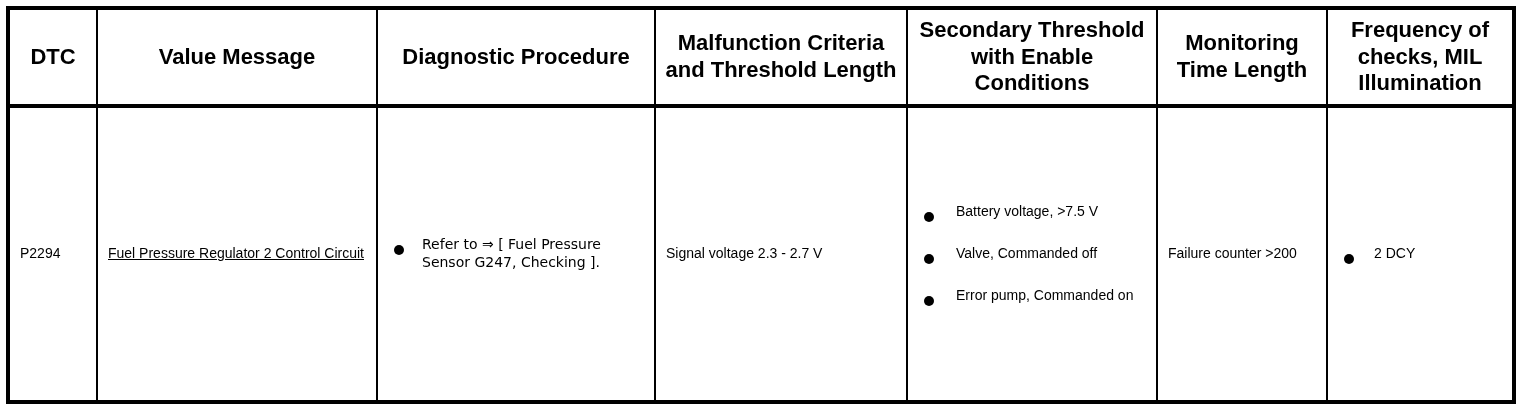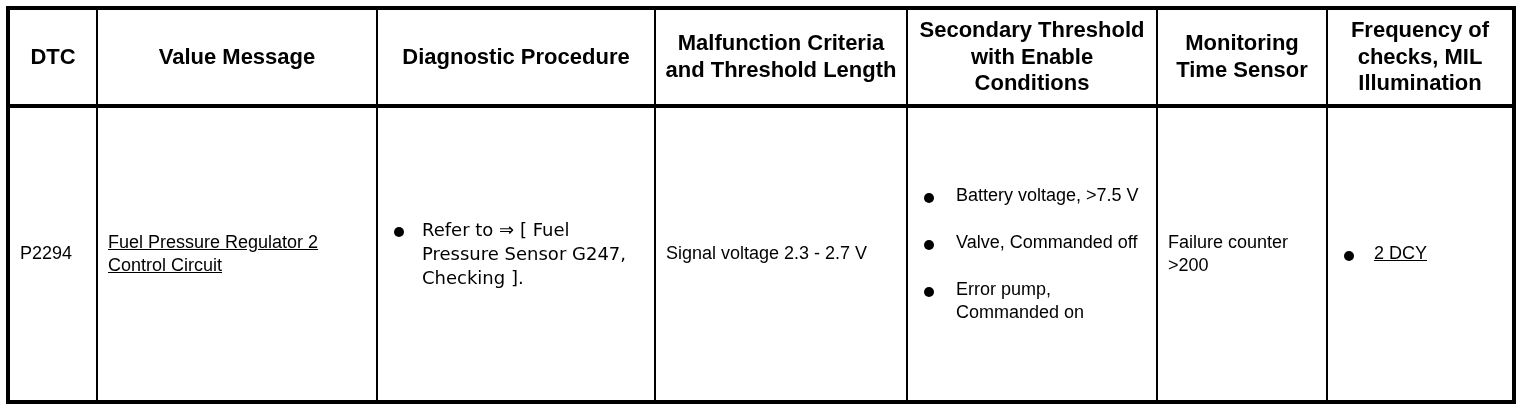--- a/index.html
+++ b/index.html
@@ -36,21 +36,21 @@
     line-height: 1.22;
     text-align: center;
     vertical-align: middle;
     padding: 2px 6px;
   }
   .dtc-table th:last-child { border-right: none; }
 
   .dtc-table td {
     border-right: 2px solid #000000;
     font-weight: normal;
-    font-size: 18px;
+    font-size: 14px;
     line-height: 1.28;
     text-align: left;
     vertical-align: middle;
     padding: 4px 10px;
   }
   .dtc-table td:last-child { border-right: none; }
 
   
   .col-dtc      { width: 89px;  }
   .col-error    { width: 280px; }
@@ -84,21 +84,21 @@
     top: 9px;
     width: 10px;
     height: 10px;
     background: #000000;
     border-radius: 50%;
   }
   .cell-diag ul.bullets li { padding-left: 34px; }
   .cell-sec  ul.bullets li { padding-left: 38px; }
   .cell-sec  ul.bullets li + li { margin-top: 24px; }
   .cell-freq ul.bullets li { padding-left: 36px; }
-  .cell-freq { vertical-align: middle; padding-left: 24px; text-decoration: underline; }
+  .cell-freq { vertical-align: middle; padding-left: 24px; }
   .cell-sec  { vertical-align: middle; padding-left: 12px; }
   .cell-diag { vertical-align: middle; padding-left: 10px; }
 
   .arrow-glyph { font-family: "DejaVu Sans", sans-serif; }
 </style>
 </head>
 <body>
 
 <table class="dtc-table">
   <colgroup>
@@ -110,21 +110,21 @@
     <col class="col-mon">
     <col class="col-freq">
   </colgroup>
   <thead>
     <tr>
       <th>DTC</th>
       <th>Value Message</th>
       <th>Diagnostic Procedure</th>
       <th>Malfunction Criteria and Threshold Length</th>
       <th>Secondary Threshold with Enable Conditions</th>
-      <th>Monitoring Time Sensor</th>
+      <th>Monitoring Time Length</th>
       <th>Frequency of checks, MIL Illumination</th>
     </tr>
   </thead>
   <tbody>
     <tr>
       <td class="cell-dtc">P2294</td>
       <td class="cell-error">Fuel Pressure Regulator 2 Control Circuit</td>
       <td class="cell-diag">
         <ul class="bullets">
           <li>

